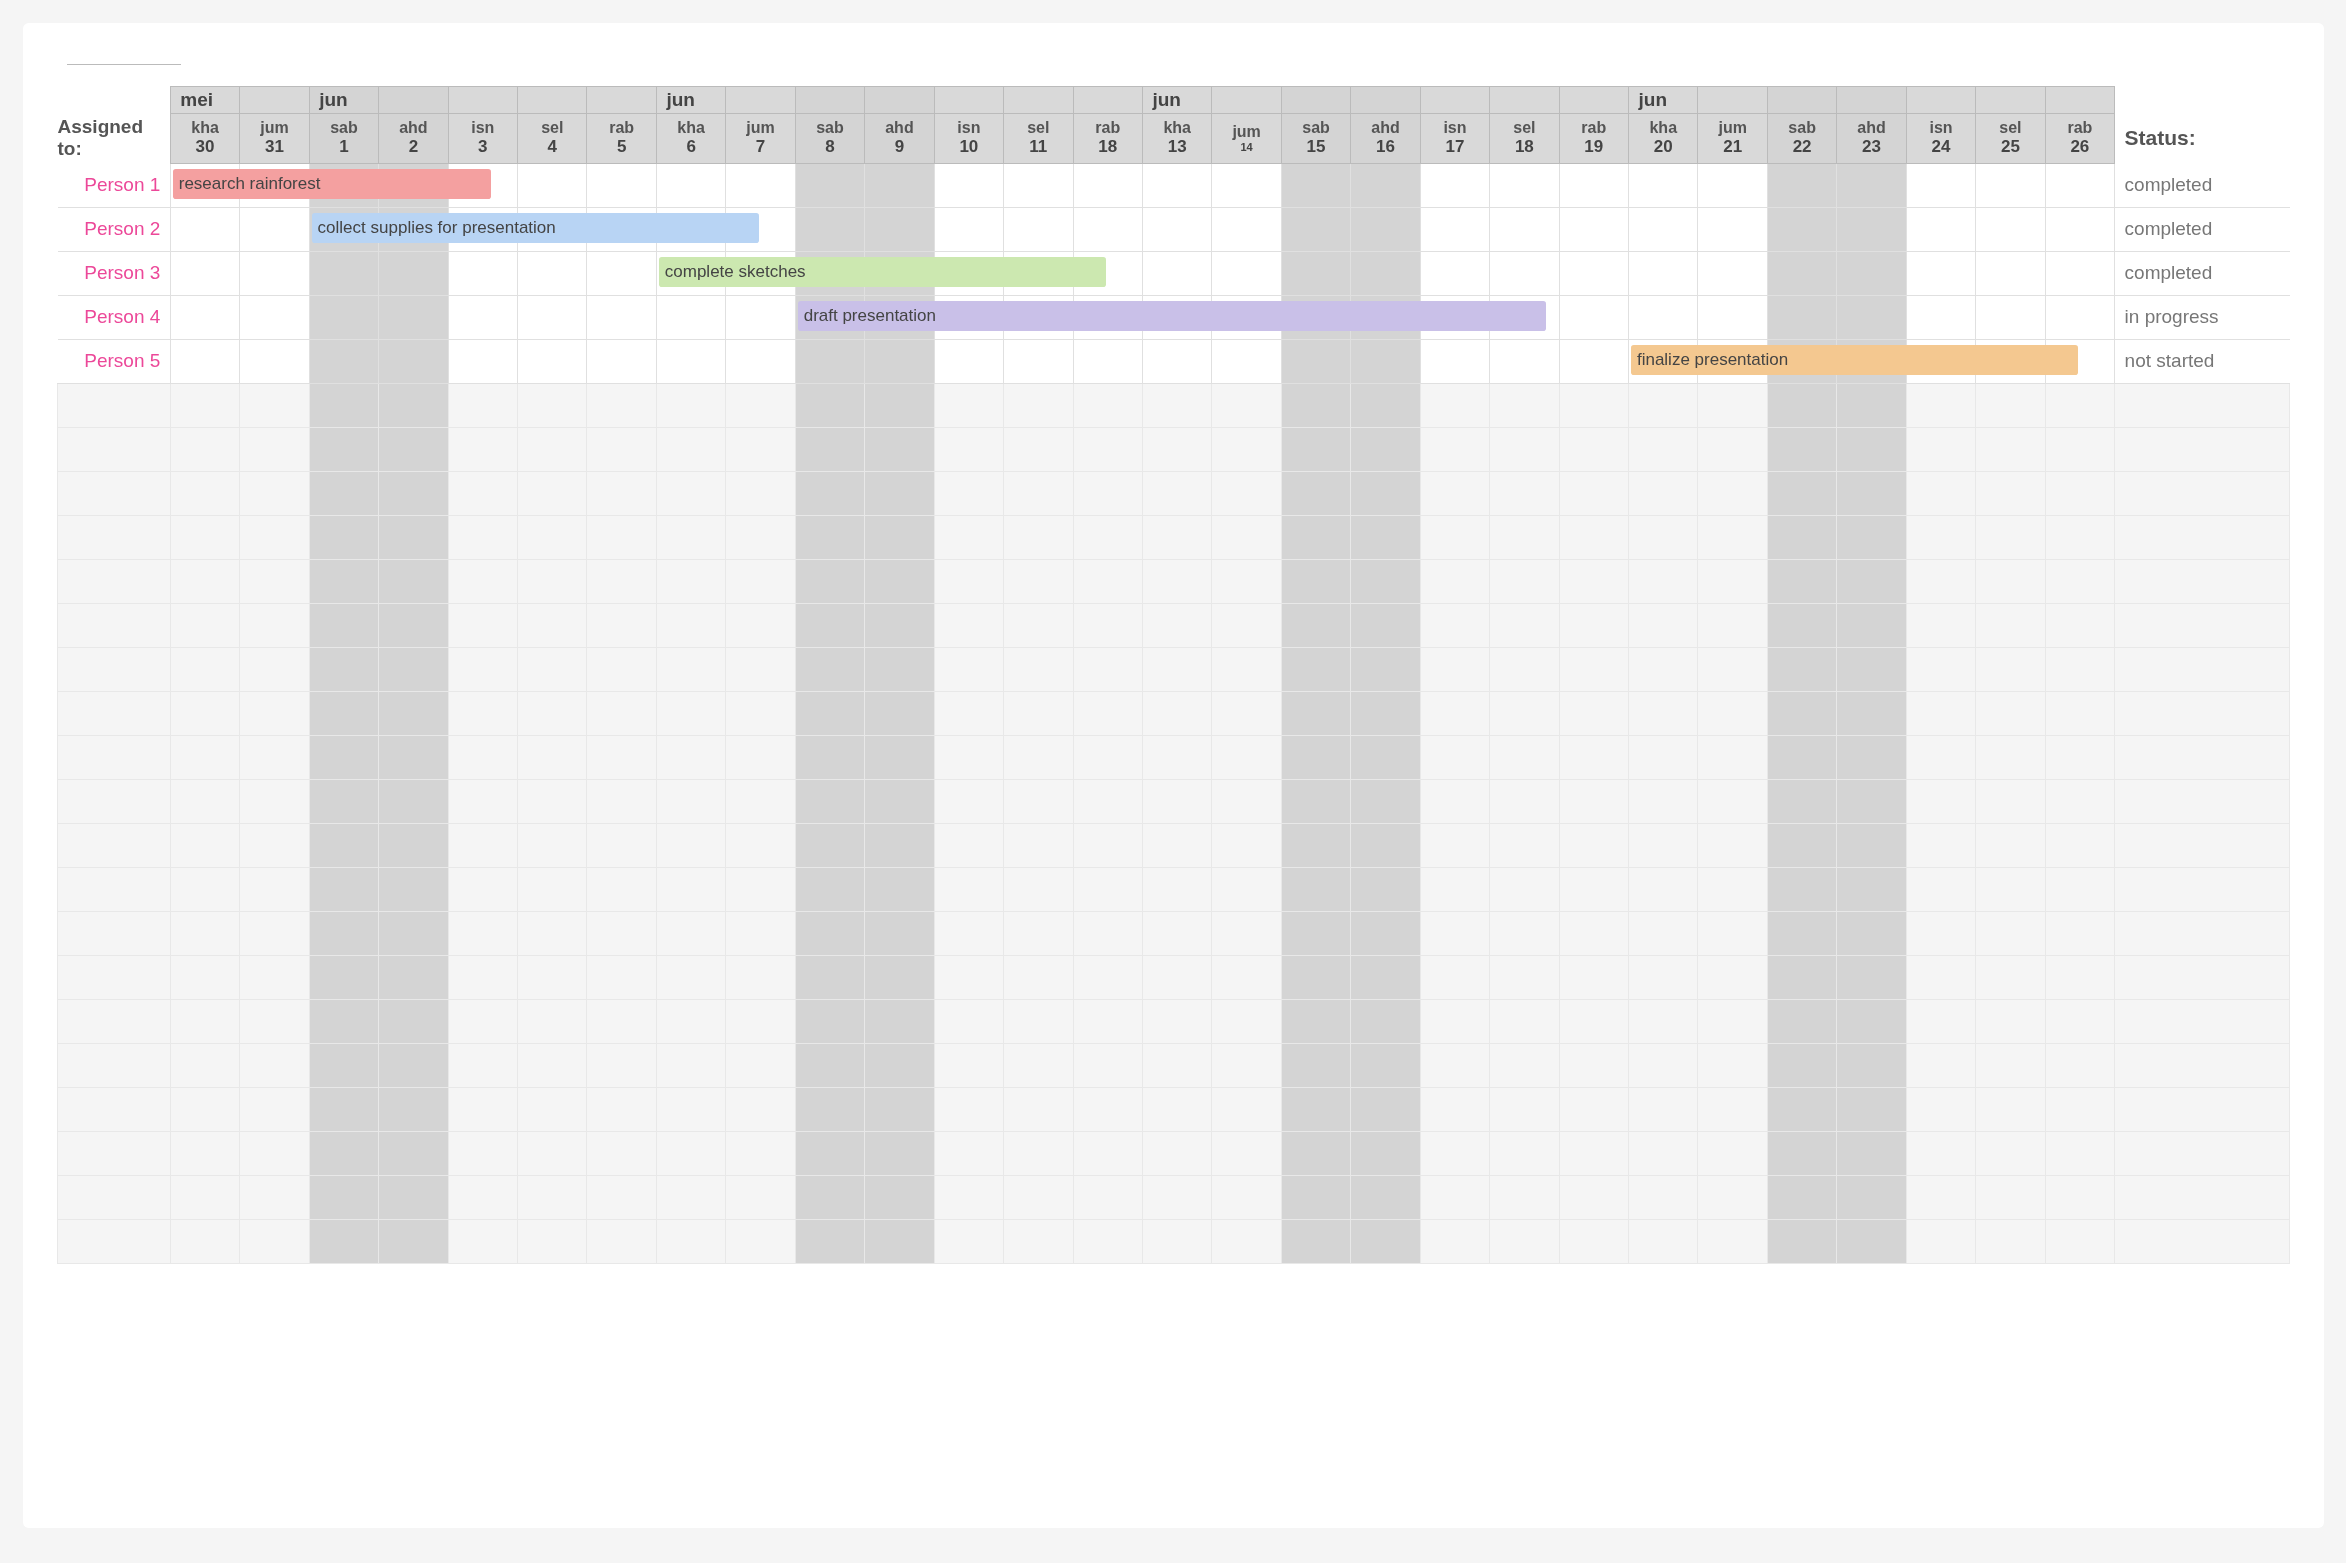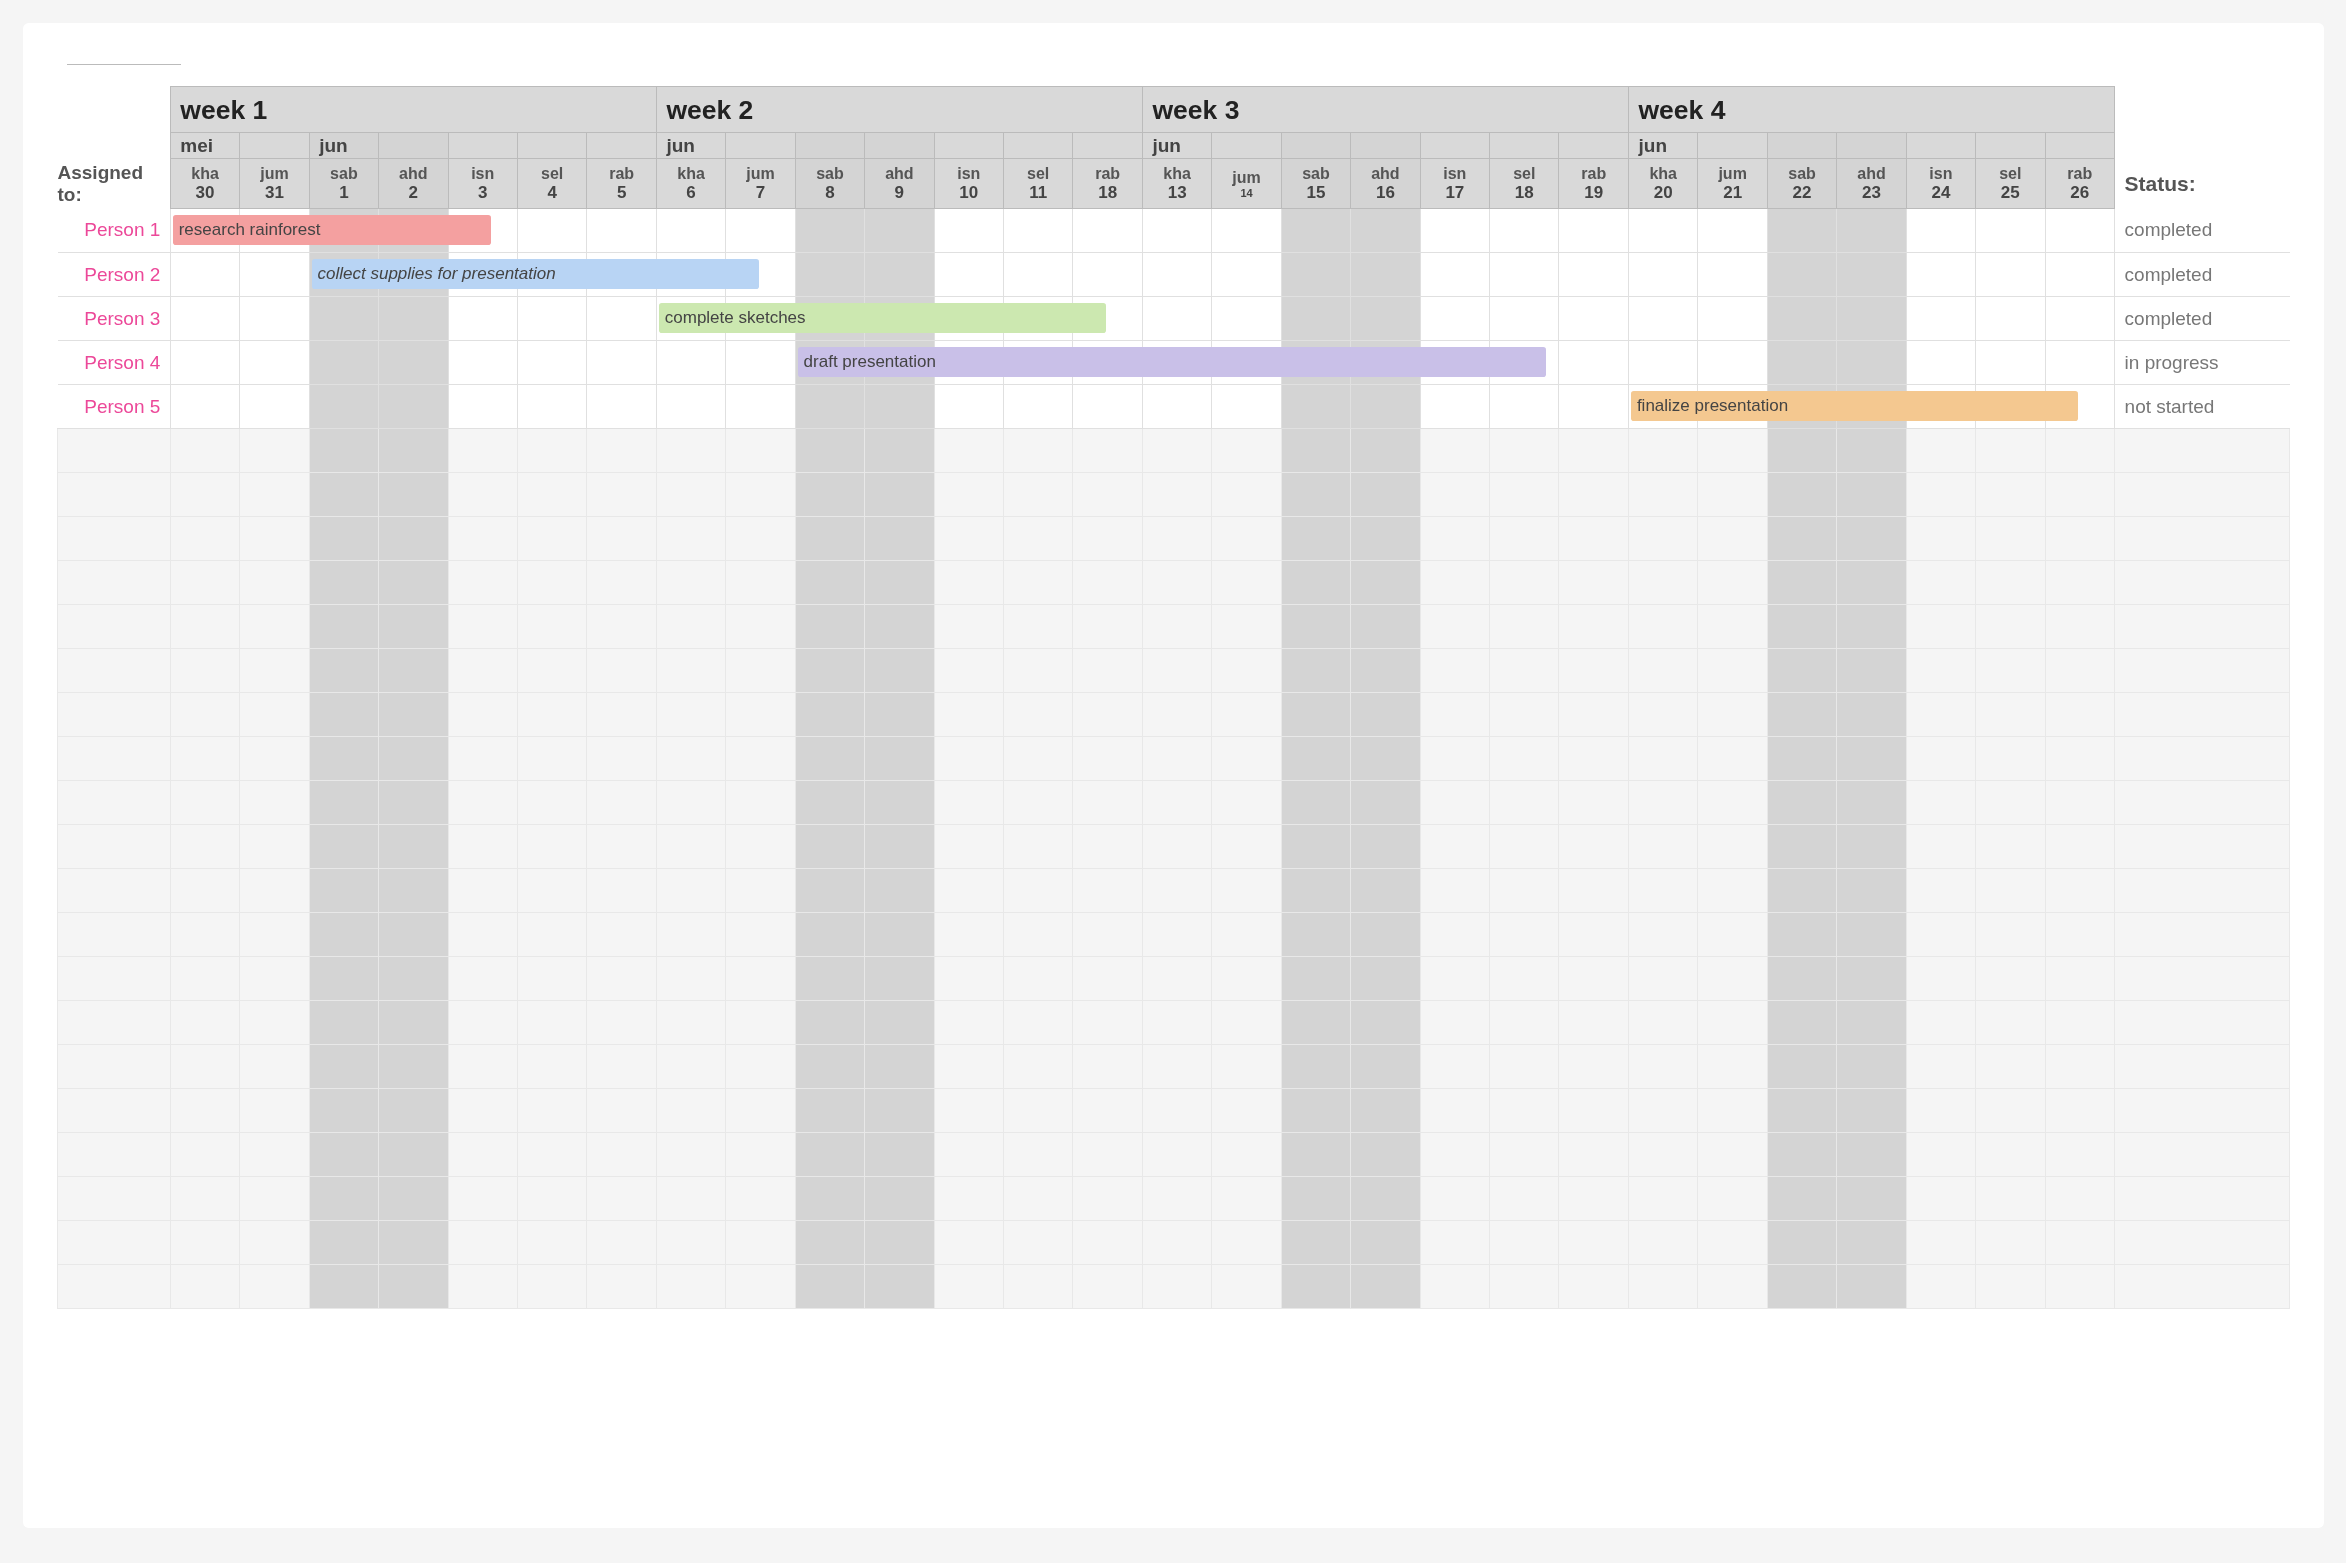--- a/index.html
+++ b/index.html
@@ -162,21 +162,21 @@
       height: 30px;
       border-radius: 2.8px;
       display: flex;
       align-items: center;
       padding-left: 6px;
       font-size: 17px;
       z-index: 10;
       white-space: nowrap;
     }
     .task-red { background: #f4a0a0; color: #444; }
-    .task-blue { background: #b8d4f4; color: #444; font-style: italic; }
+    .task-blue { background: #b8d4f4; color: #444; }
     .task-green { background: #cce8b0; color: #444; }
     .task-purple { background: #c9c0e8; color: #444; }
     .task-orange { background: #f4c890; color: #444; }
   </style>
 </head>
 <body>
 
 <div class="page">
   <div class="title"></div>
   <div class="start-date-row">
@@ -213,28 +213,20 @@
             <col style="width: 64px;">
             <col style="width: 64px;">
             <col style="width: 64px;">
             <col style="width: 64px;">
             <col style="width: 64px;">
             <col style="width: 64px;">
             <col style="width: 64px;">
             <col style="width: 161px;">
           </colgroup>
           <thead>
-            <tr class="week-header">
-              <th class="empty"></th>
-              <th colspan="7">week 1</th>
-              <th colspan="7">week 2</th>
-              <th colspan="7">week 3</th>
-              <th colspan="7">week 4</th>
-              <th class="status-empty"></th>
-            </tr>
             <tr class="month-header">
               <th class="empty"></th>
               <th>mei</th>
               <th></th>
               <th class="weekend-shade">jun</th>
               <th class="weekend-shade"></th>
               <th></th>
               <th></th>
               <th></th>
               <th>jun</th>

